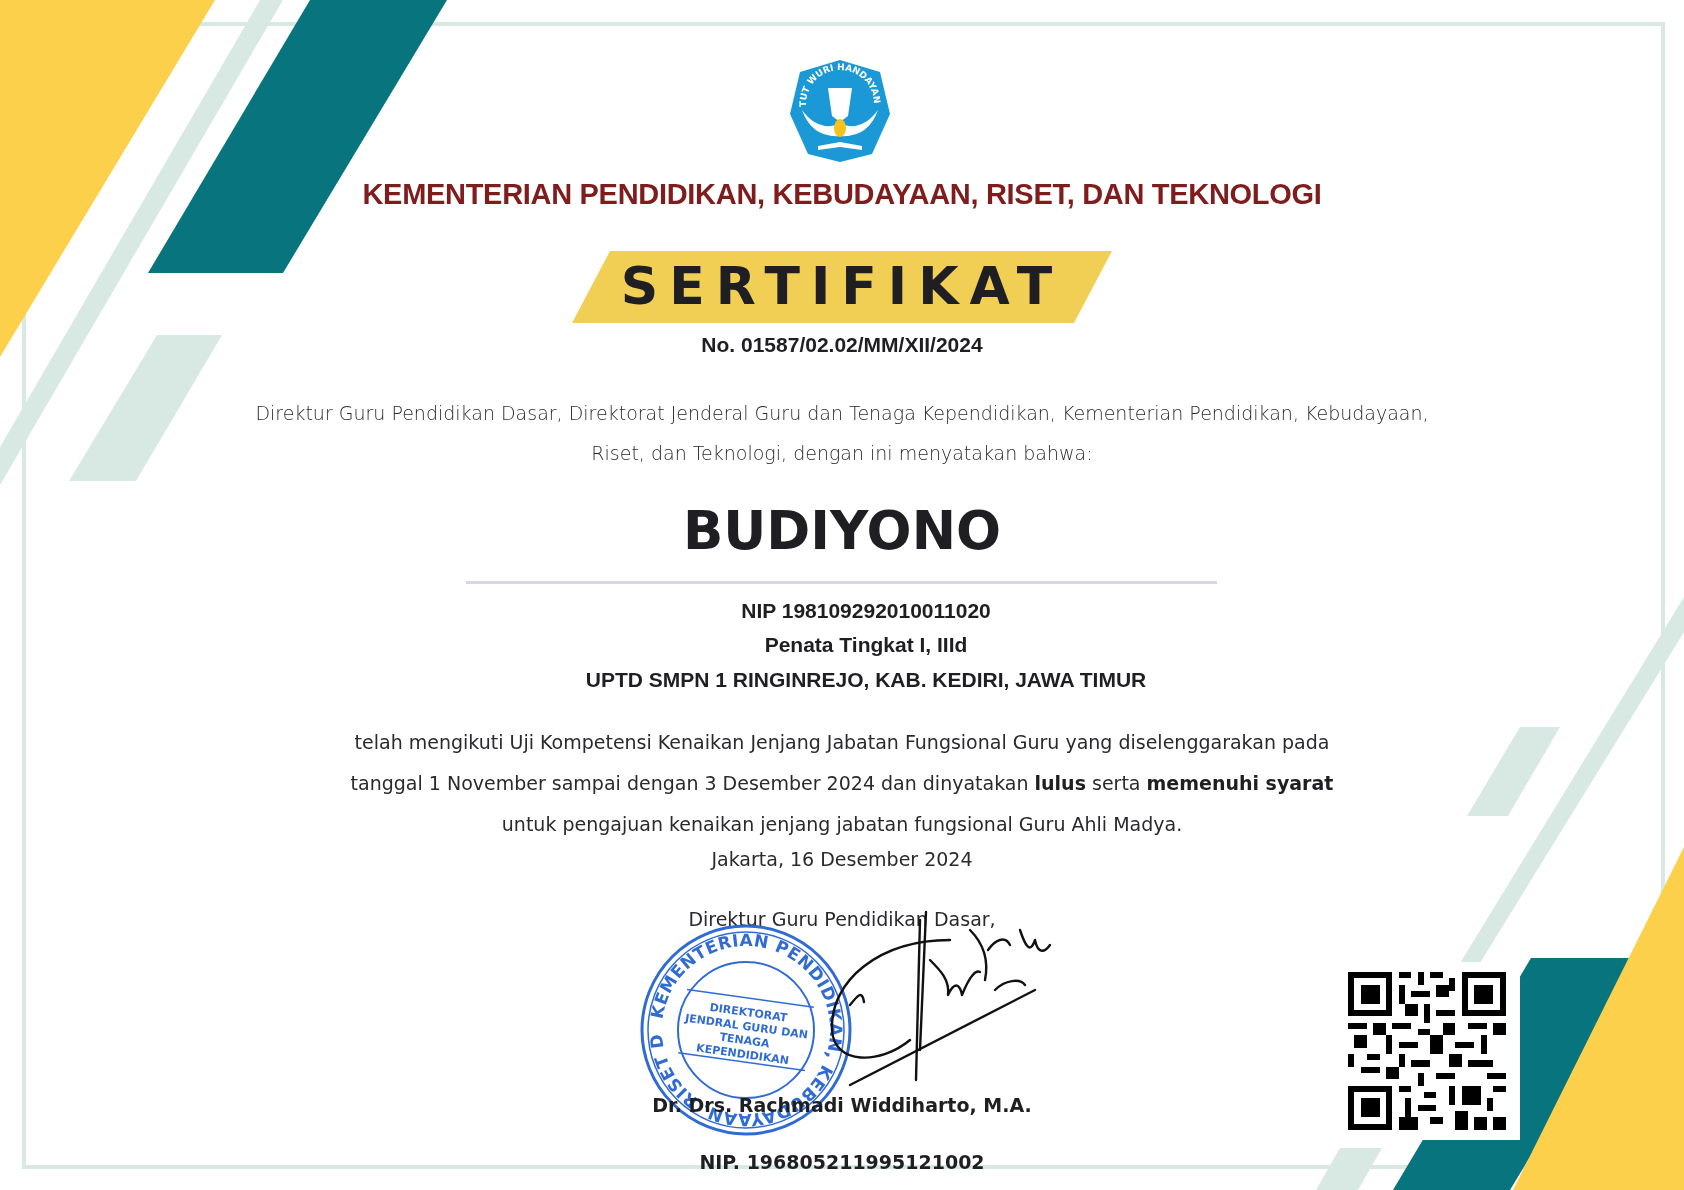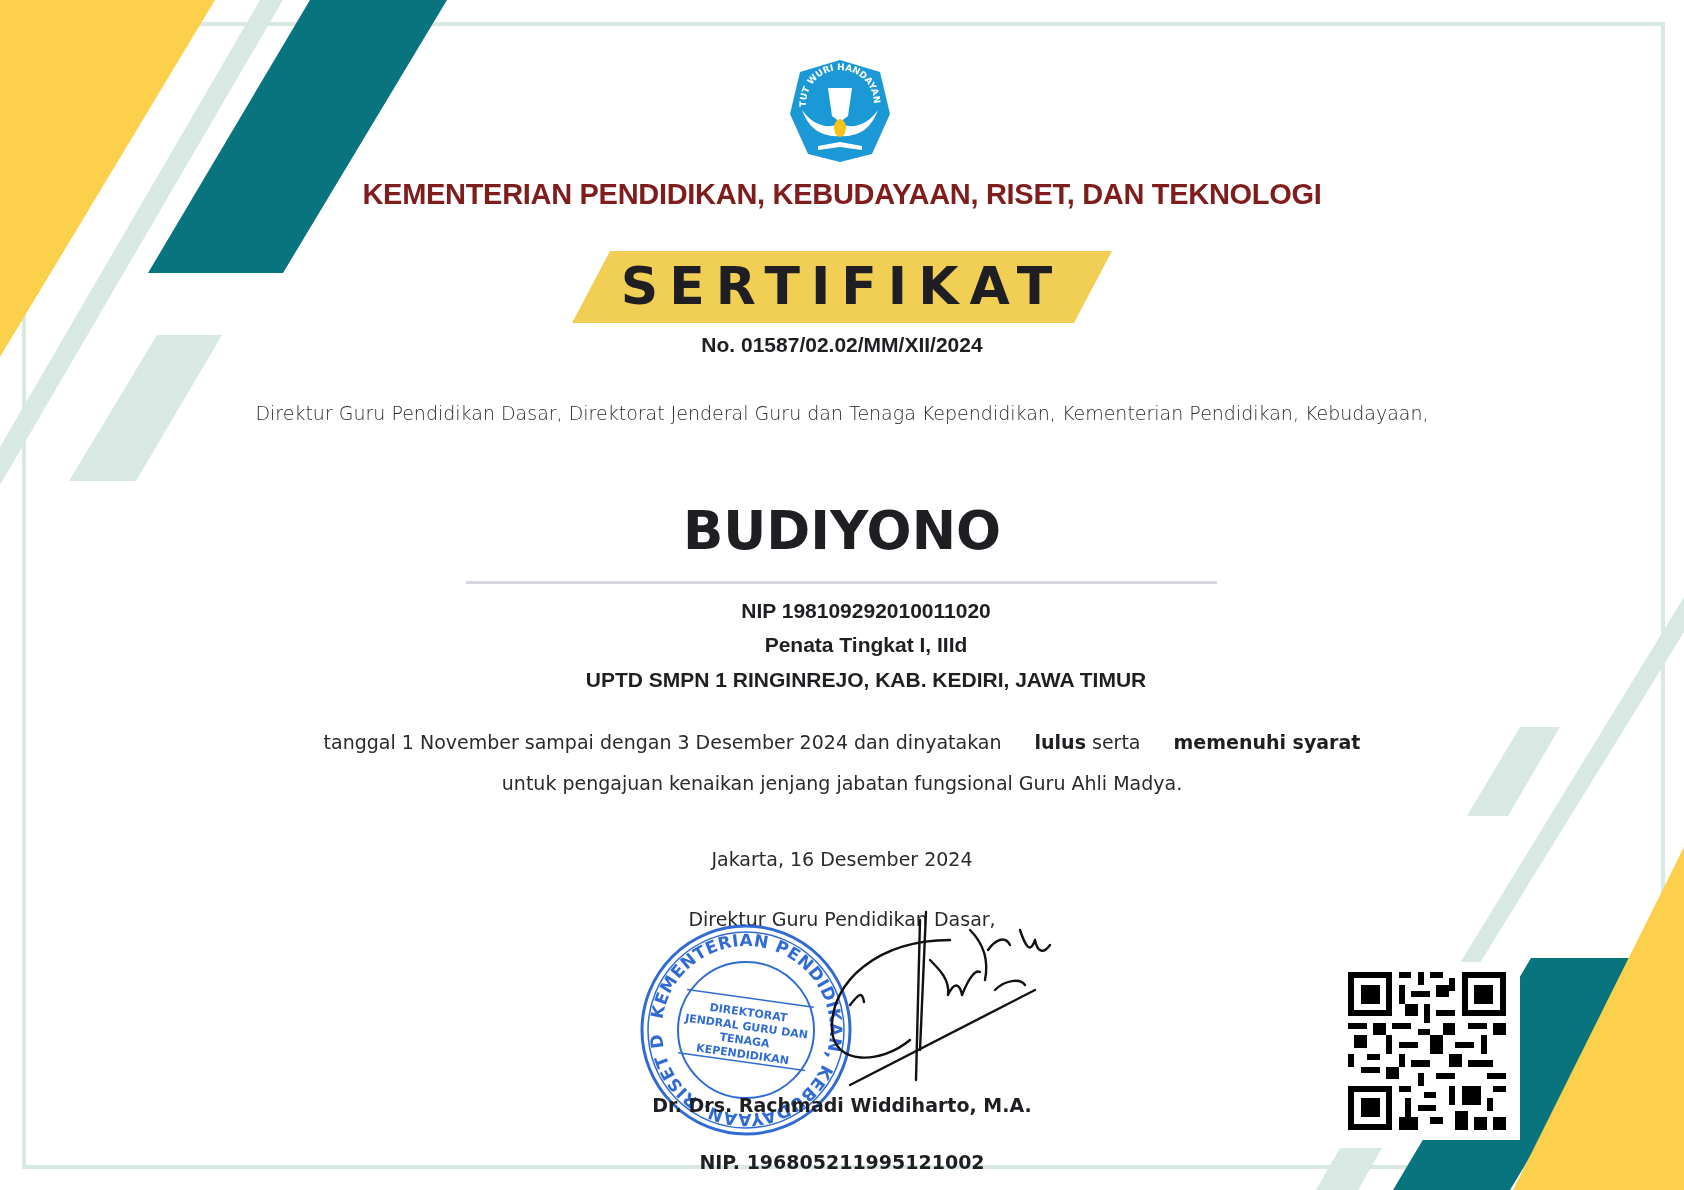--- a/index.html
+++ b/index.html
@@ -7,21 +7,21 @@
   svg.deco { position:absolute; left:0; top:0; width:1684px; height:1190px; }
   .center-text { position:absolute; left:0; width:1684px; text-align:center; }
   .ministry { top:178px; font-size:29px; font-weight:700; letter-spacing:-0.3px; color:#7f1d1d; }
   .banner-text { top:256px; font-size:52px; font-weight:800; letter-spacing:11px; color:#1f1f23; font-family:"DejaVu Sans", sans-serif; }
   .cert-no { top:333px; font-size:21px; font-weight:700; color:#1f1f23; }
   .intro { top:393px; font-size:19px; line-height:40px; color:#2a2a2e; font-family:"DejaVu Sans", sans-serif; font-weight:300; }
   .recipient { top:500px; font-size:53px; font-weight:700; color:#1f1f23; font-family:"DejaVu Sans", sans-serif; }
   .divider { position:absolute; left:466px; top:581px; width:751px; height:3px; background:#d6d6e4; }
   .detail { font-size:21px; font-weight:700; color:#1f1f23;padding-left:24px; }
   .body-text { top:722px; font-size:19px; line-height:41px; color:#2a2a2e; font-family:"DejaVu Sans", sans-serif; }
-  .body-text b { color:#1f1f23;margin-left:27px; }
+  .body-text b { color:#1f1f23; }
   .place-date { top:848px; font-size:19px; color:#2a2a2e; font-family:"DejaVu Sans", sans-serif; }
   .signer-title { top:908px; font-size:19px; color:#2a2a2e; font-family:"DejaVu Sans", sans-serif; }
   .signer-name { top:1094px; font-size:19px; font-weight:700; color:#1f1f23; font-family:"DejaVu Sans", sans-serif; }
   .signer-nip { top:1124px; font-size:19px; font-weight:700; color:#1f1f23; font-family:"DejaVu Sans", sans-serif;margin-top:27px; }
   .qr-box { position:absolute; left:1336px; top:962px; width:184px; height:178px; background:#ffffff; }
   .logo { position:absolute; left:788px; top:58px; width:104px; height:106px; }
   .seal { position:absolute; left:636px; top:920px; width:220px; height:220px; opacity:0.92; }
   .signature { position:absolute; left:820px; top:900px; width:240px; height:190px; }
 </style>
 </head>
@@ -56,30 +56,32 @@
   <ellipse cx="52" cy="70" rx="6" ry="9" fill="#f7c21a"></ellipse>
   <path d="M30 88 L52 84 L74 88 L74 92 L52 89 L30 92 Z" fill="#ffffff"></path>
 </svg>
 
 <div class="center-text ministry">KEMENTERIAN PENDIDIKAN, KEBUDAYAAN, RISET, DAN TEKNOLOGI</div>
 <div class="center-text banner-text">SERTIFIKAT</div>
 <div class="center-text cert-no">No. 01587/02.02/MM/XII/2024</div>
 
 <div class="center-text intro">
   <div>Direktur Guru Pendidikan Dasar, Direktorat Jenderal Guru dan Tenaga Kependidikan, Kementerian Pendidikan, Kebudayaan,</div>
+  <div>Riset, dan Teknologi, dengan ini menyatakan bahwa:</div>
 </div>
 
 <div class="center-text recipient">BUDIYONO</div>
 <div class="divider"></div>
 
 <div class="center-text detail" style="top:599px;">NIP 198109292010011020</div>
 <div class="center-text detail" style="top:633px;">Penata Tingkat I, IIId</div>
 <div class="center-text detail" style="top:668px;">UPTD SMPN 1 RINGINREJO, KAB. KEDIRI, JAWA TIMUR</div>
 
 <div class="center-text body-text">
+  <div>telah mengikuti Uji Kompetensi Kenaikan Jenjang Jabatan Fungsional Guru yang diselenggarakan pada</div>
   <div><span>tanggal 1 November sampai dengan 3 Desember 2024 dan dinyatakan </span><b>lulus</b><span> serta </span><b>memenuhi syarat</b></div>
   <div>untuk pengajuan kenaikan jenjang jabatan fungsional Guru Ahli Madya.</div>
 </div>
 
 <div class="center-text place-date">Jakarta, 16 Desember 2024</div>
 <div class="center-text signer-title">Direktur Guru Pendidikan Dasar,</div>
 
 <svg class="seal" viewBox="0 0 220 220">
   <defs>
     <path id="sealArc" d="M110 110 m-84 0 a84 84 0 1 1 168 0 a84 84 0 1 1 -168 0"></path>

